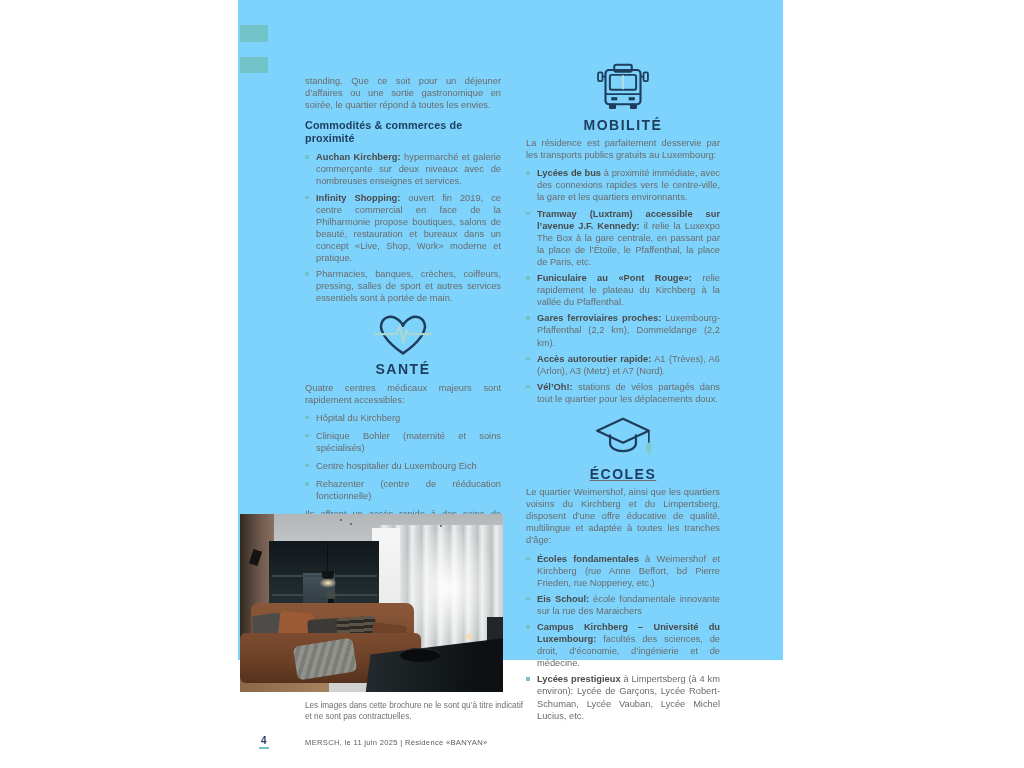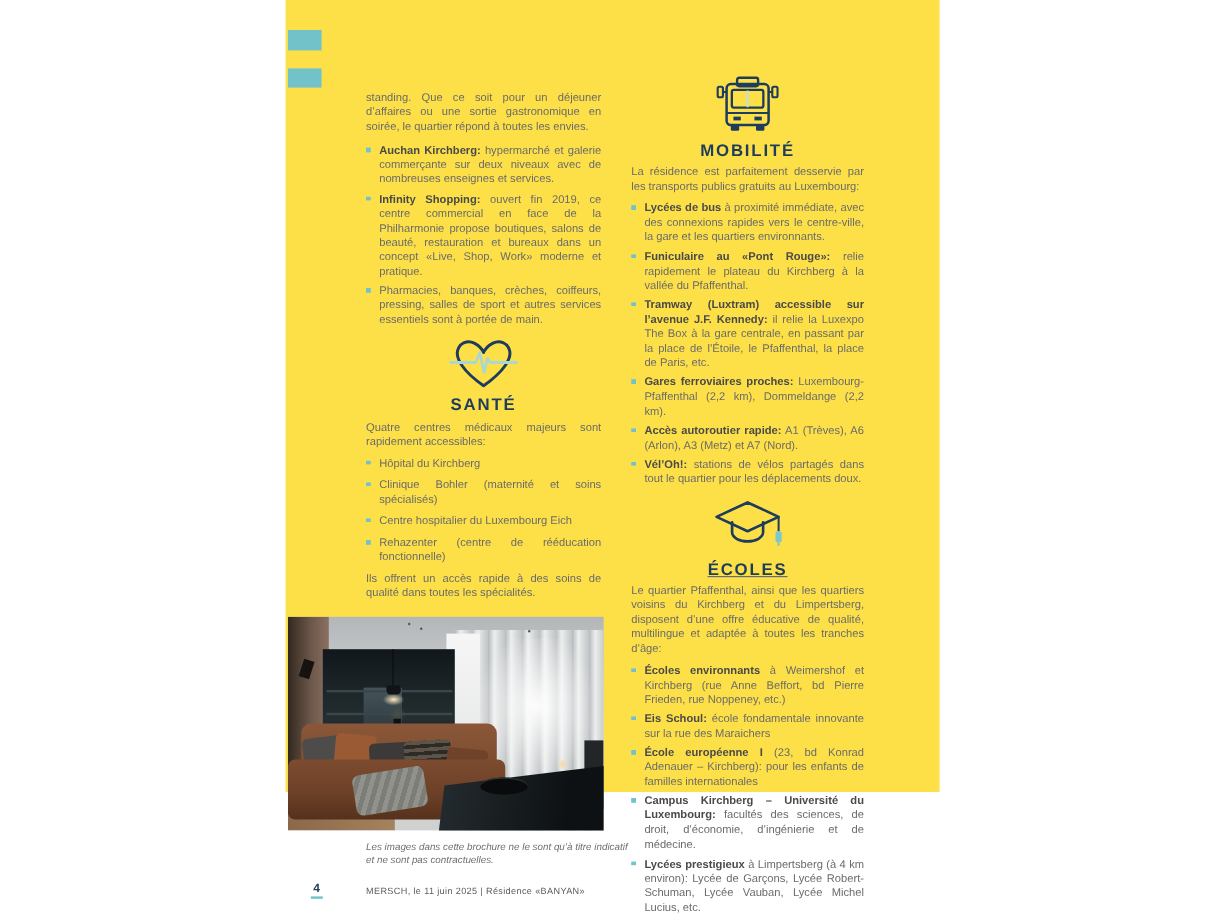--- a/index.html
+++ b/index.html
@@ -1,20 +1,20 @@
 <!DOCTYPE html>
 <html><head>
 <meta charset="utf-8">
 <style>
   * { margin:0; padding:0; box-sizing:border-box; }
   html,body { width:1024px; height:768px; background:#ffffff; font-family:"Liberation Sans", sans-serif; overflow:hidden; }
 
   .page {
     position:absolute; left:238px; top:0; width:545px; height:660px;
-    background:#fde047;
+    background:#7dd3fc;
   }
   .accent { position:absolute; left:2px; width:28px; background:#72c2ca; }
   .accent-1 { top:25px; height:17px; }
   .accent-2 { top:57px; height:16px; }
 
   .col { position:absolute; color:#6b6b6b; font-size:9.3px; line-height:12.1px; }
   .col-left  { left:67px;  top:75px; width:196px; }
   .col-right { left:288px; top:62px; width:194px; }
 
   p.body { text-align:justify; margin-bottom:8px; }
@@ -63,37 +63,38 @@
   .ph-pil4 { left:37%; bottom:27%; width:15%; height:15%; background:repeating-linear-gradient(180deg,#5c5448 0 3px,#2e2a26 3px 6px); border-radius:4px; transform:rotate(-4deg); }
   .ph-pil5 { left:50%; bottom:25%; width:13%; height:13%; background:#6e432a; border-radius:4px; transform:rotate(6deg); }
   .ph-throw { left:21%; bottom:9%; width:23%; height:19%; background:repeating-linear-gradient(115deg,#92928d 0 4px,#7d7d78 4px 8px); border-radius:6px; transform:rotate(-9deg); }
   .ph-table { right:-6%; bottom:-8%; width:58%; height:34%; background:linear-gradient(90deg,#232a2d,#0d1113 70%); transform:rotate(-7deg) skewX(-14deg); }
   .ph-bowl { right:24%; bottom:17%; width:15%; height:8%; background:#090b0c; border-radius:50%; box-shadow:inset 0 1px 0 #2e3436; }
   .ph-sideboard { right:0; bottom:10%; width:6%; height:32%; background:#232628; }
   .ph-lamp-glow { right:11%; bottom:28%; width:10px; height:10px; background:radial-gradient(circle,#f6d8a6 0%,rgba(246,216,166,0) 70%); }
   .ph-dot { top:3%; width:2px; height:2px; background:#55585a; border-radius:50%; }
   .ph-dot1 { left:38%; } .ph-dot2 { left:42%; top:5%; } .ph-dot3 { left:76%; top:6%; }
 
-  .caption { position:absolute; left:67px; top:700px; width:218px; font-size:8.2px; line-height:11px; color:#6f6f6f;font-style:italic; }
+  .caption { position:absolute; left:67px; top:700px; width:218px; font-size:8.2px; line-height:11px; color:#6f6f6f; }
 
   .footer { position:absolute; left:0; top:733px; width:100%; height:20px; }
   .pagenum { position:absolute; left:21px; top:2px; color:#1e3c5c; font-size:10px; font-weight:700; border-bottom:2px solid #72c2ca; padding:0 2px 1px 2px; }
   .footer-text { position:absolute; left:67px; top:5px; font-size:7.6px; letter-spacing:0.3px; color:#5c5c5c; }
 </style>
 </head>
 <body>
 
 <div class="page">
 
   <div class="accent accent-1"></div>
   <div class="accent accent-2"></div>
 
   <div class="col col-left">
     <p class="body">standing. Que ce soit pour un déjeuner d’affaires ou une sortie gastronomique en soirée, le quartier répond à toutes les envies.</p>
 
+    <h3 class="subhead">Commodités &amp; commerces de proximité</h3>
     <ul class="bullets">
       <li><span class="sq"></span><span class="b">Auchan Kirchberg:</span><span> hypermarché et galerie commerçante sur deux niveaux avec de nombreuses enseignes et services.</span></li>
       <li><span class="sq"></span><span class="b">Infinity Shopping:</span><span> ouvert fin 2019, ce centre commercial en face de la Philharmonie propose boutiques, salons de beauté, restauration et bureaux dans un concept «Live, Shop, Work» moderne et pratique.</span></li>
       <li><span class="sq"></span><span class="b"></span><span>Pharmacies, banques, crèches, coiffeurs, pressing, salles de sport et autres services essentiels sont à portée de main.</span></li>
     </ul>
 
     <div class="section-head">
       <svg width="62" height="46" viewBox="0 0 64 50">
         <path d="M32 45 C 13 32, 6.5 20, 8.5 13 C 10.5 6, 17.5 3.4, 23.5 6.4 C 27.5 8.4, 30.8 12, 32 15 C 33.2 12, 36.5 8.4, 40.5 6.4 C 46.5 3.4, 53.5 6, 55.5 13 C 57.5 20, 51 32, 32 45 Z" fill="none" stroke="#1e3c5c" stroke-width="2.7" stroke-linejoin="round"></path>
         <polyline points="2,24 20,24 25,24 28.5,15 32.5,33 35.5,20 38,24 62,24" fill="none" stroke="#a9d8d2" stroke-width="2.5" stroke-linejoin="round" stroke-linecap="round"></polyline>
@@ -127,43 +128,42 @@
         <rect x="38.5" y="39.5" width="7" height="3.6" fill="#1e3c5c"></rect>
         <rect x="16" y="47" width="8" height="6" rx="1.5" fill="#1e3c5c"></rect>
         <rect x="40" y="47" width="8" height="6" rx="1.5" fill="#1e3c5c"></rect>
       </svg>
       <div class="section-title">MOBILITÉ</div>
     </div>
 
     <p class="lead">La résidence est parfaitement desservie par les transports publics gratuits au Luxembourg:</p>
     <ul class="bullets">
       <li><span class="sq"></span><span class="b">Lycées de bus</span><span> à proximité immédiate, avec des connexions rapides vers le centre-ville, la gare et les quartiers environnants.</span></li>
+      <li><span class="sq"></span><span class="b">Tramway (Luxtram) accessible sur l’avenue J.F. Kennedy:</span><span> il relie la Luxexpo The Box à la gare centrale, en passant par la place de l’Étoile, le Pfaffenthal, la place de Paris, etc.</span></li>
       <li><span class="sq"></span><span class="b">Funiculaire au «Pont Rouge»:</span><span> relie rapidement le plateau du Kirchberg à la vallée du Pfaffenthal.</span></li>
-      <li><span class="sq"></span><span class="b">Tramway (Luxtram) accessible sur l’avenue J.F. Kennedy:</span><span> il relie la Luxexpo The Box à la gare centrale, en passant par la place de l’Étoile, le Pfaffenthal, la place de Paris, etc.</span></li>
       <li><span class="sq"></span><span class="b">Gares ferroviaires proches:</span><span> Luxembourg-Pfaffenthal (2,2 km), Dommeldange (2,2 km).</span></li>
       <li><span class="sq"></span><span class="b">Accès autoroutier rapide:</span><span> A1 (Trèves), A6 (Arlon), A3 (Metz) et A7 (Nord).</span></li>
       <li><span class="sq"></span><span class="b">Vél’Oh!:</span><span> stations de vélos partagés dans tout le quartier pour les déplacements doux.</span></li>
     </ul>
 
     <div class="section-head" style="margin-top:10px;text-decoration:underline;">
       <svg width="60" height="48" viewBox="0 0 64 52">
         <polygon points="32,4 60,17 32,30 4,17" fill="none" stroke="#1e3c5c" stroke-width="2.4" stroke-linejoin="round"></polygon>
         <path d="M18 22 v9 c0 4.6 6.3 8.2 14 8.2 s14 -3.6 14 -8.2 v-9" fill="none" stroke="#1e3c5c" stroke-width="2.4" stroke-linecap="round"></path>
         <line x1="60" y1="17" x2="60" y2="30" stroke="#1e3c5c" stroke-width="1.8"></line>
         <rect x="57.2" y="30" width="5.6" height="10" rx="1.5" fill="#7fc7c9"></rect>
         <line x1="60" y1="40" x2="60" y2="43" stroke="#7fc7c9" stroke-width="2"></line>
       </svg>
       <div class="section-title">ÉCOLES</div>
     </div>
 
-    <p class="lead">Le quartier Pfaffenthal, ainsi que les quartiers voisins du Kirchberg et du Limpertsberg, disposent d’une offre éducative de qualité, multilingue et adaptée à toutes les tranches d’âge:</p>
+    <p class="lead">Le quartier Weimershof, ainsi que les quartiers voisins du Kirchberg et du Limpertsberg, disposent d’une offre éducative de qualité, multilingue et adaptée à toutes les tranches d’âge:</p>
     <ul class="bullets">
-      <li><span class="sq"></span><span class="b">Écoles environnants</span><span> à Weimershof et Kirchberg (rue Anne Beffort, bd Pierre Frieden, rue Noppeney, etc.)</span></li>
+      <li><span class="sq"></span><span class="b">Écoles fondamentales</span><span> à Weimershof et Kirchberg (rue Anne Beffort, bd Pierre Frieden, rue Noppeney, etc.)</span></li>
       <li><span class="sq"></span><span class="b">Eis Schoul:</span><span> école fondamentale innovante sur la rue des Maraichers</span></li>
-      <li><span class="sq"></span><span class="b">École européenne I</span><span> (23, bd Konrad Adenauer – Kirchberg): pour les enfants de familles internationales</span></li>
       <li><span class="sq"></span><span class="b">Campus Kirchberg – Université du Luxembourg:</span><span> facultés des sciences, de droit, d’économie, d’ingénierie et de médecine.</span></li>
       <li><span class="sq"></span><span class="b">Lycées prestigieux</span><span> à Limpertsberg (à 4 km environ): Lycée de Garçons, Lycée Robert-Schuman, Lycée Vauban, Lycée Michel Lucius, etc.</span></li>
     </ul>
   </div>
 
   <div class="photo">
     <div class="ph ph-curtains"></div>
     <div class="ph ph-window-glow"></div>
     <div class="ph ph-bright"></div>
     <div class="ph ph-wood-wall"></div>

